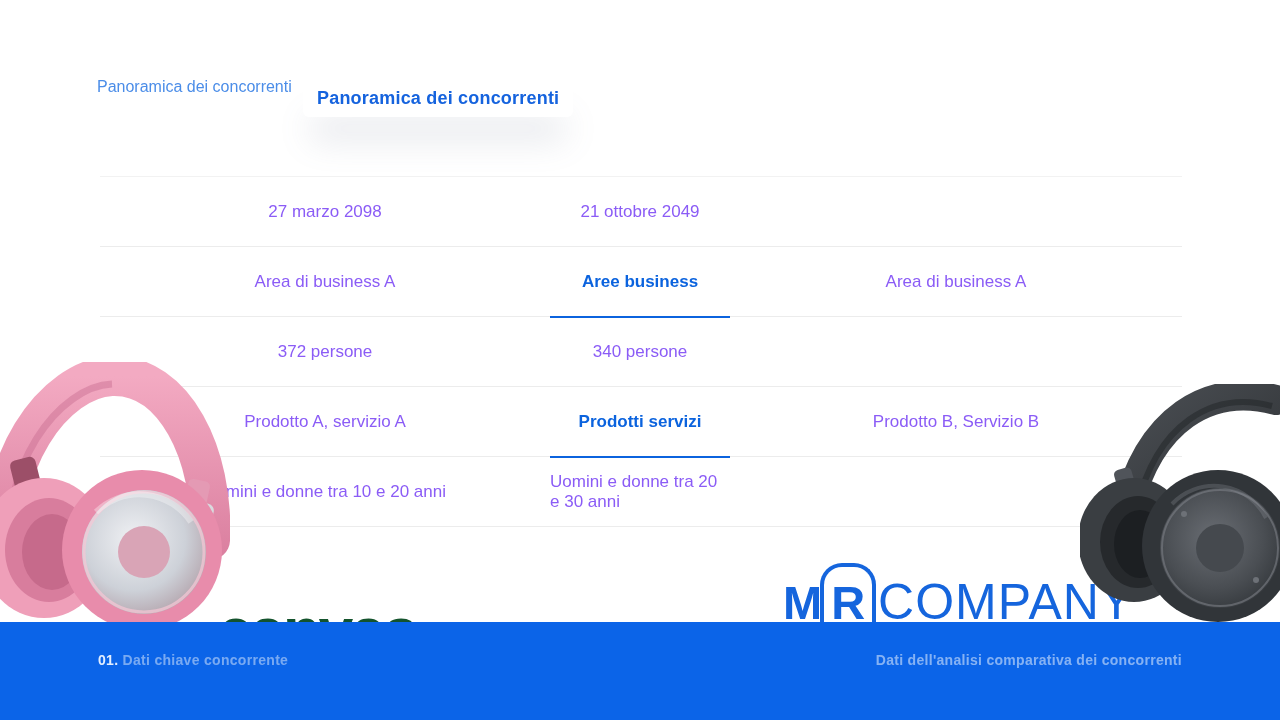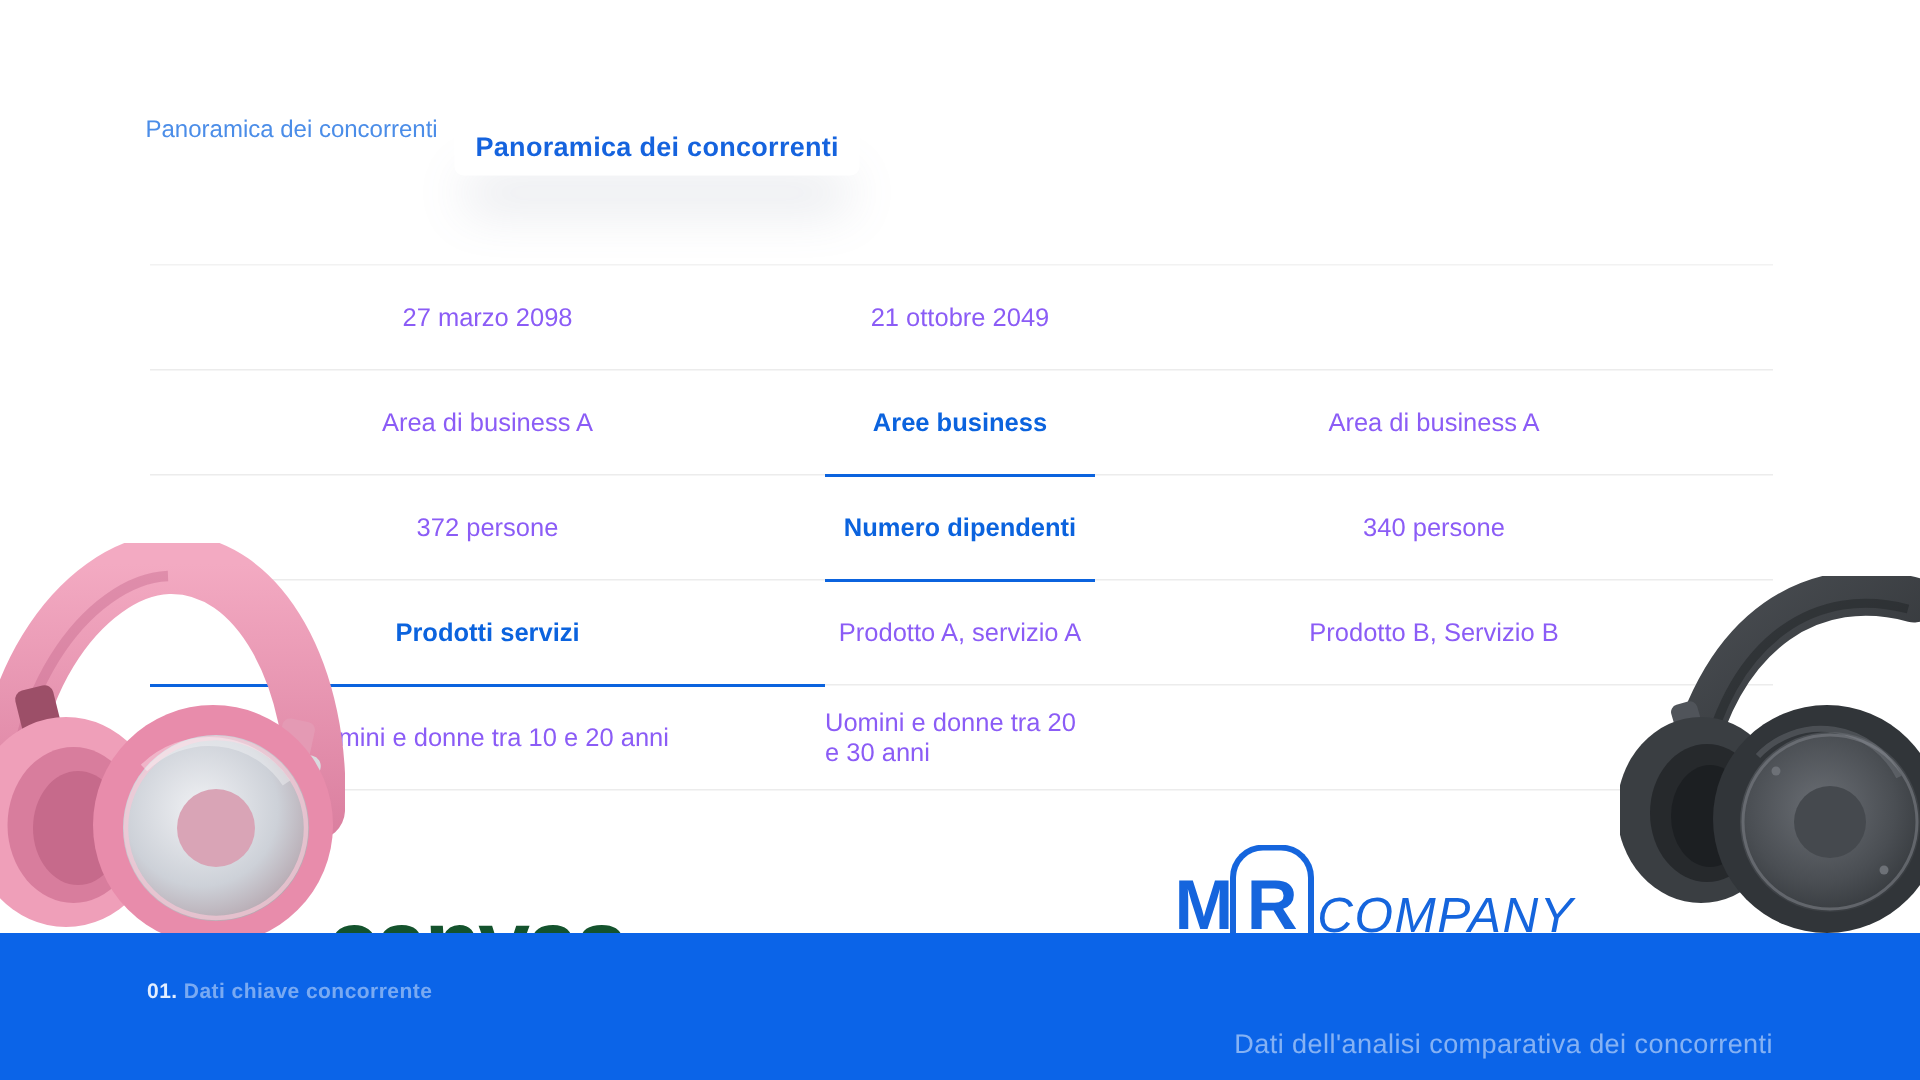--- a/index.html
+++ b/index.html
@@ -22,29 +22,29 @@
 
   
   .canvas-logo{position:absolute;left:218px;top:599px;font-size:62px;font-weight:bold;
     color:#14532d;letter-spacing:-2px;line-height:1;}
   .mr-logo{position:absolute;left:783px;top:575px;color:#1565dd;height:48px;display:flex;align-items:flex-end;}
   .mr-m{font-size:47px;font-weight:bold;line-height:0.82;}
   .mr-arch{position:relative;display:inline-block;margin-left:-2px;padding:0 7px;
     border:4px solid #1565dd;border-bottom:none;border-radius:22px 22px 0 0;height:60px;
     display:flex;align-items:flex-end;justify-content:center;}
   .mr-r{font-size:47px;font-weight:bold;line-height:0.82;}
-  .mr-company{font-size:33px;font-style:italic;font-weight:500;letter-spacing:1px;line-height:0.82;margin-left:2px;}
+  .mr-company{font-size:50px;font-weight:500;letter-spacing:1px;line-height:0.82;margin-left:2px;}
 
   
   .footer{position:absolute;left:0;top:622px;width:1280px;height:98px;background:#0b64e8;z-index:30;}
   .footer-left{position:absolute;left:98px;top:30px;font-size:14px;font-weight:bold;letter-spacing:0.3px;}
   .footer-index{color:#e3eeff;}
   .footer-left-text{color:rgba(255,255,255,0.45);font-weight:bold;}
-  .footer-right{position:absolute;right:98px;top:30px;font-size:18px;font-weight:normal;
-    color:rgba(255,255,255,0.50);letter-spacing:0.3px;margin-top:34px;}
+  .footer-right{position:absolute;right:98px;top:30px;font-size:14px;font-weight:bold;
+    color:rgba(255,255,255,0.50);letter-spacing:0.3px;}
 
   
   .hp{position:absolute;z-index:20;}
   .hp-pink{left:-14px;top:362px;width:244px;height:262px;}
   .hp-black{left:1080px;top:384px;width:202px;height:240px;}
 </style>
 </head>
 <body>
 
 <div id="slide">
@@ -59,26 +59,25 @@
       <div class="cell">27 marzo 2098</div>
       <div class="cell">21 ottobre 2049</div>
     </div>
     <div class="cmp-row">
       <div class="cell">Area di business A</div>
       <div class="cell center">Aree business</div>
       <div class="cell">Area di business A</div>
     </div>
     <div class="cmp-row">
       <div class="cell">372 persone</div>
-      <div class="cell center">Numero dipendenti</div>
       <div class="cell">340 persone</div>
     </div>
     <div class="cmp-row">
+      <div class="cell">Prodotto A, servizio A</div>
       <div class="cell center">Prodotti servizi</div>
-      <div class="cell">Prodotto A, servizio A</div>
       <div class="cell">Prodotto B, Servizio B</div>
     </div>
     <div class="cmp-row">
       <div class="cell">Uomini e donne tra 10 e 20 anni</div>
       <div class="cell">Uomini e donne tra 20 e 30 anni</div>
     </div>
   </div>
 
   <svg class="hp hp-pink" viewBox="0 0 244 262">
     <defs>

